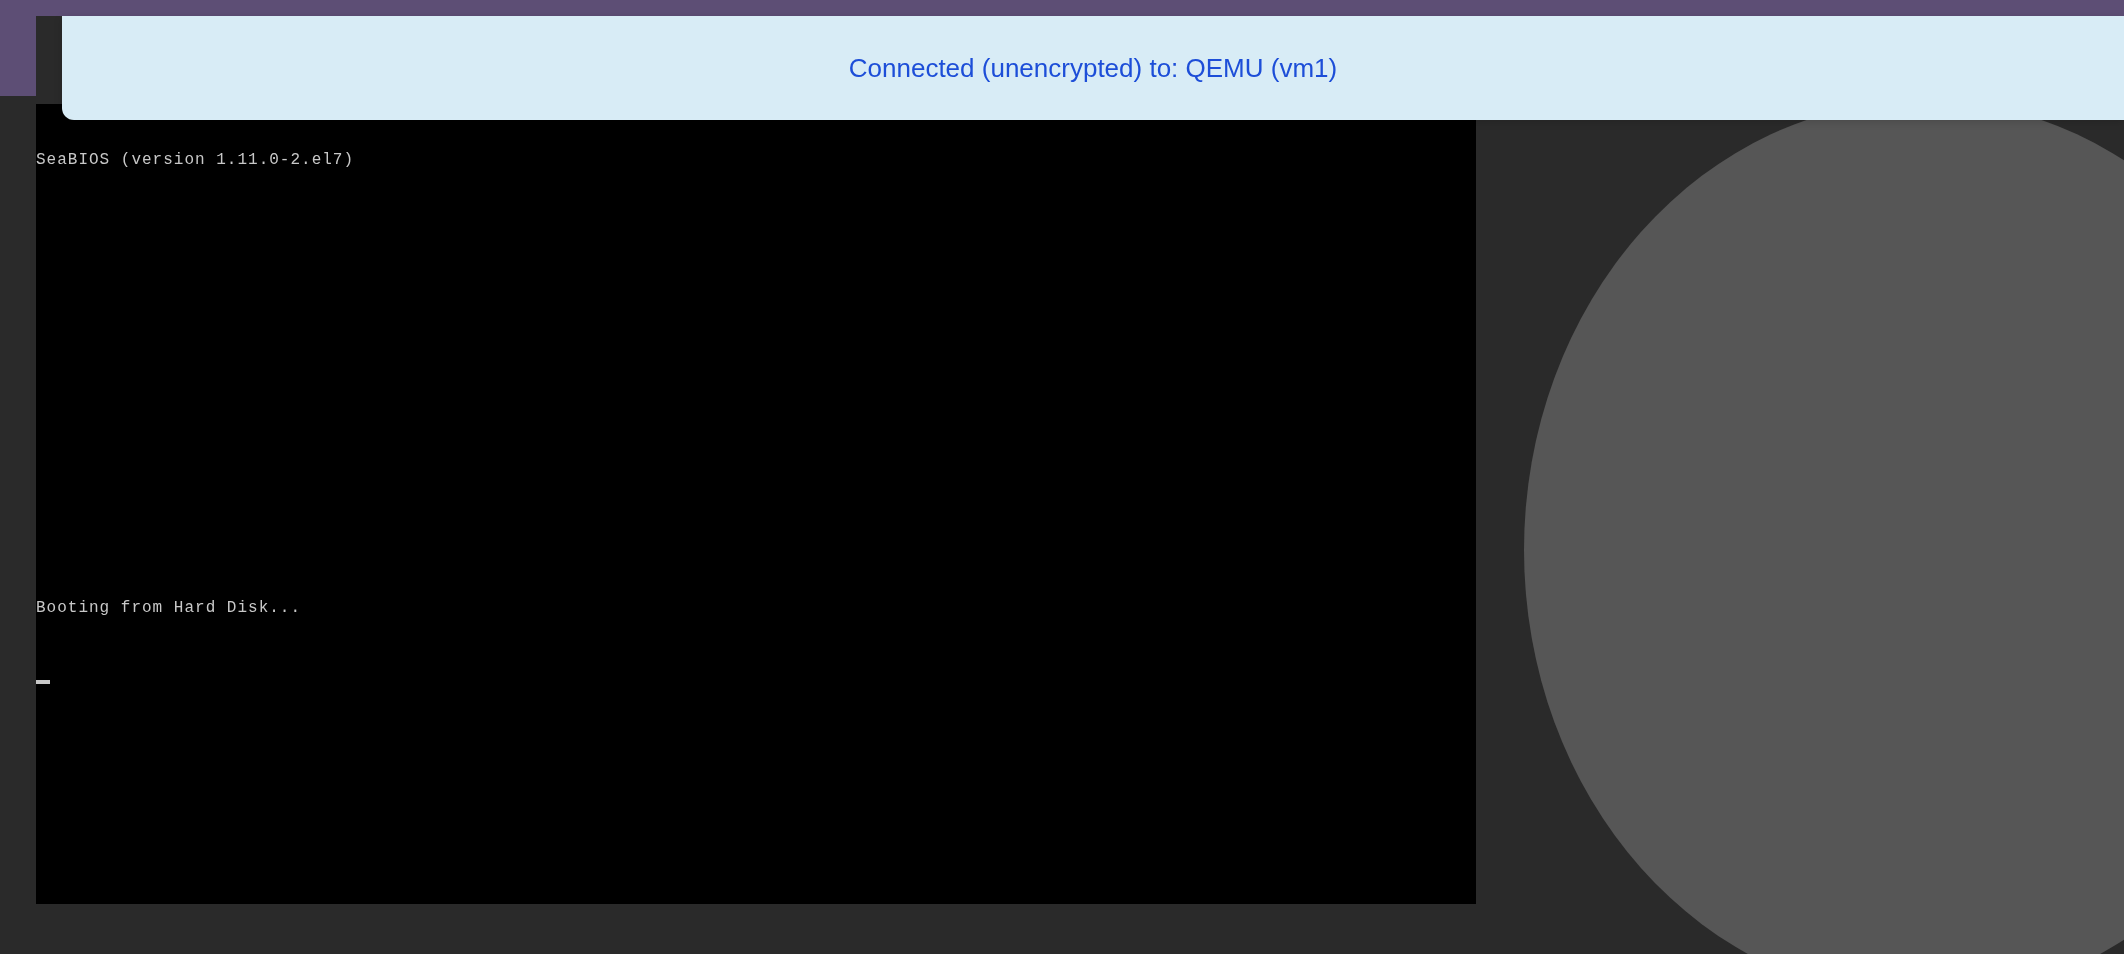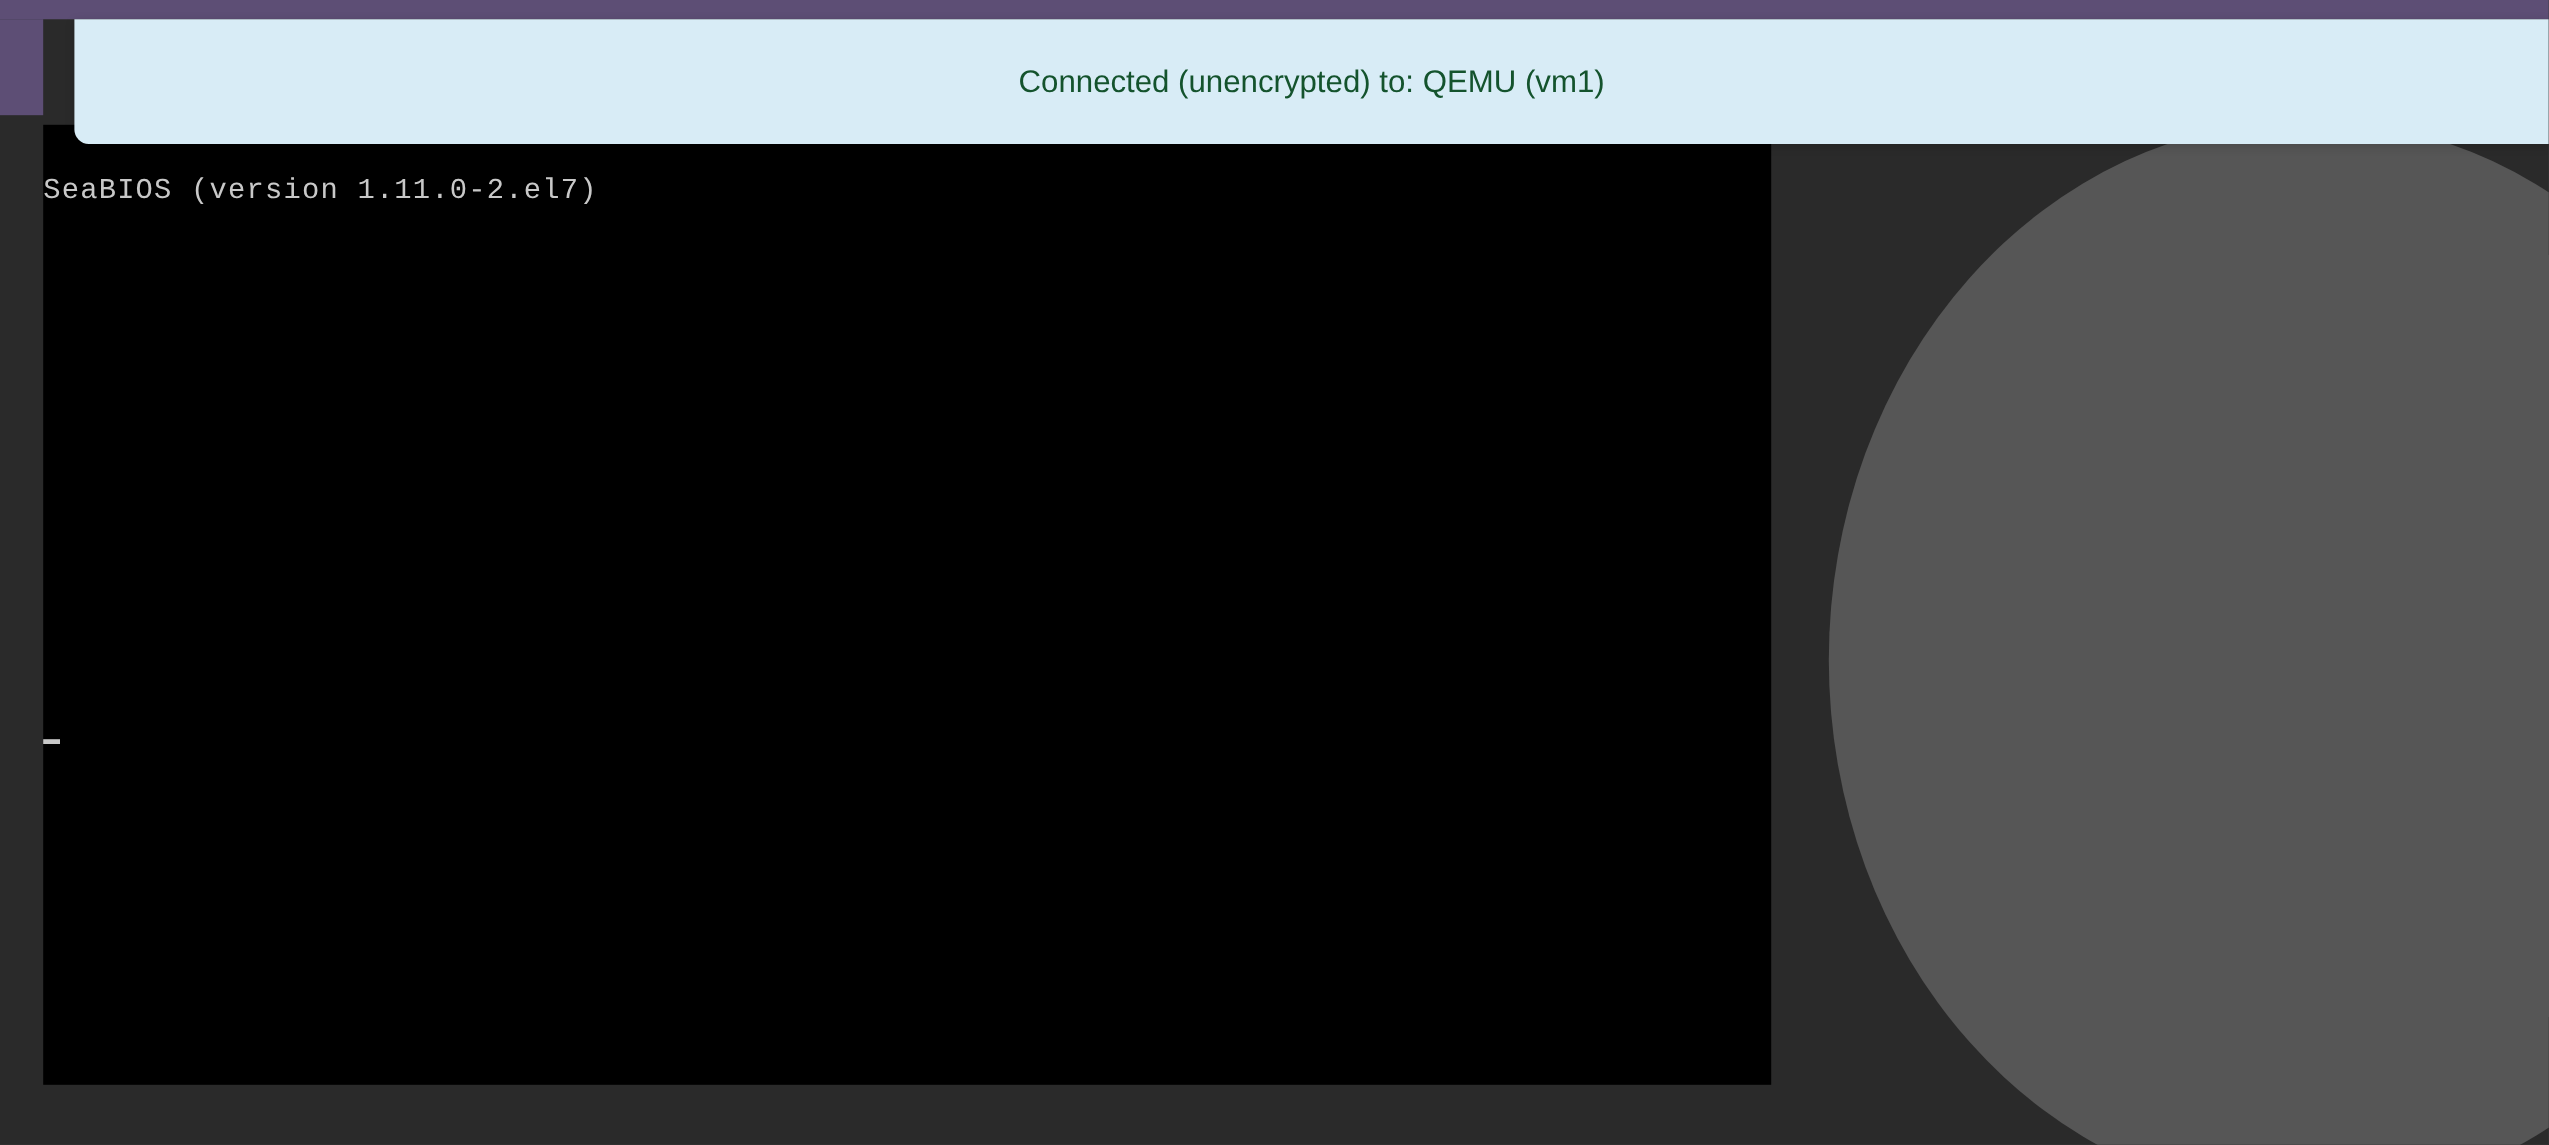--- a/index.html
+++ b/index.html
@@ -35,21 +35,21 @@
       background: #d8ecf6;
       border-radius: 0 0 0 12px;
       display: flex;
       align-items: center;
       justify-content: center;
       z-index: 10;
       box-shadow: 0 2px 8px rgba(0,0,0,0.15);
     }
     
     .notification-text {
-      color: #14532d;
+      color: #1d4ed8;
       font-size: 26px;
       font-weight: 400;
     }
     
     .left-sidebar {
       position: absolute;
       top: 16px;
       left: 0;
       width: 36px;
       height: 80px;
@@ -61,21 +61,21 @@
       top: 104px;
       left: 36px;
       width: 1440px;
       height: 800px;
       background: #000000;
     }
     
     .terminal-content {
       padding: 8px 0 0 0;
       font-family: 'Courier New', monospace;
-      font-size: 24px;
+      font-size: 16px;
       color: #c8c8c8;
       line-height: 32px;
       white-space: pre;
       letter-spacing: 1px;
     }
     
     .terminal-line {
       display: block;
       min-height: 32px;
     }
@@ -125,15 +125,16 @@
 
 <div class="terminal-container">
   <div class="terminal-content">
 <span class="terminal-line">SeaBIOS (version 1.11.0-2.el7)</span>
 <span class="terminal-line"></span>
 <span class="terminal-line"></span>
 <span class="terminal-line"></span>
 <span class="terminal-line"></span>
 <span class="terminal-line"></span>
 <span class="terminal-line"></span>
+<span class="terminal-line">Booting from Hard Disk...</span>
 <span class="cursor"></span>
   </div>
 </div>
 
 </body></html>

